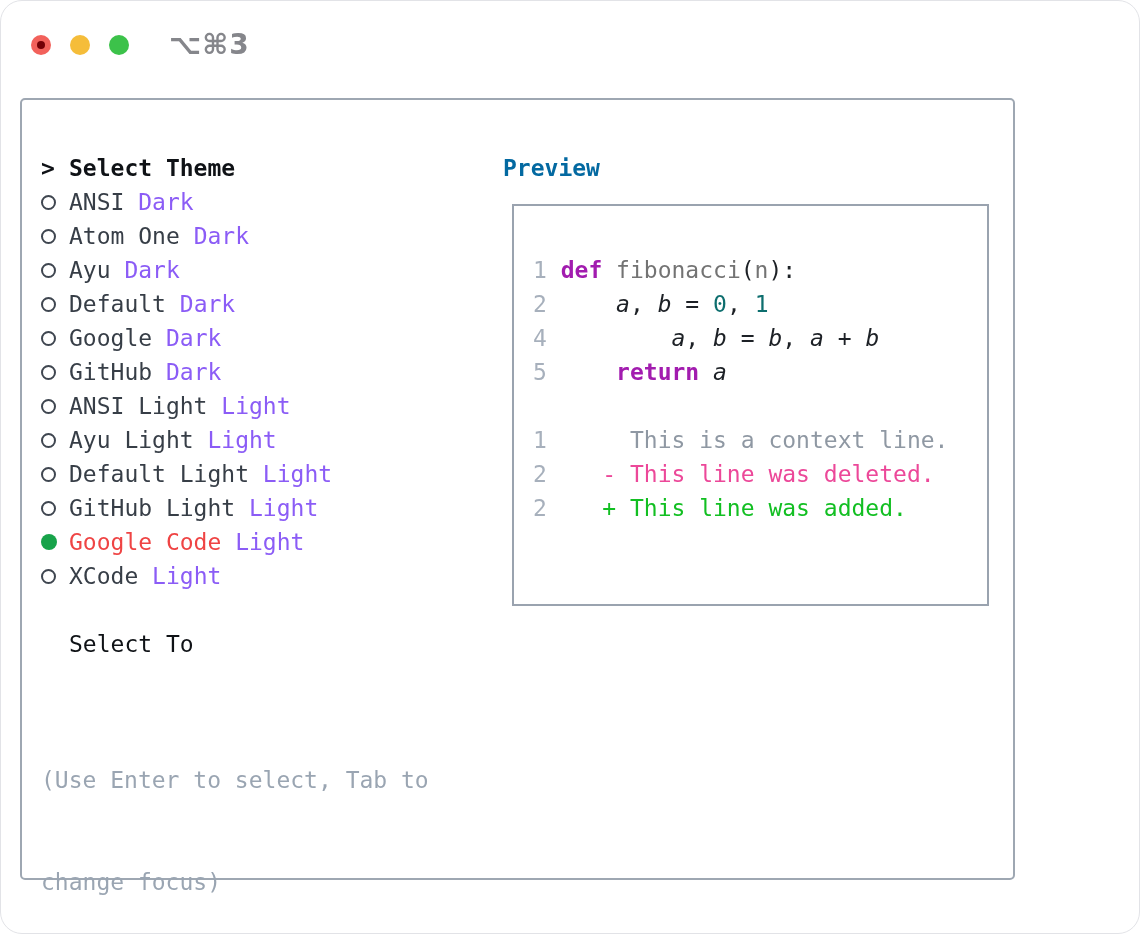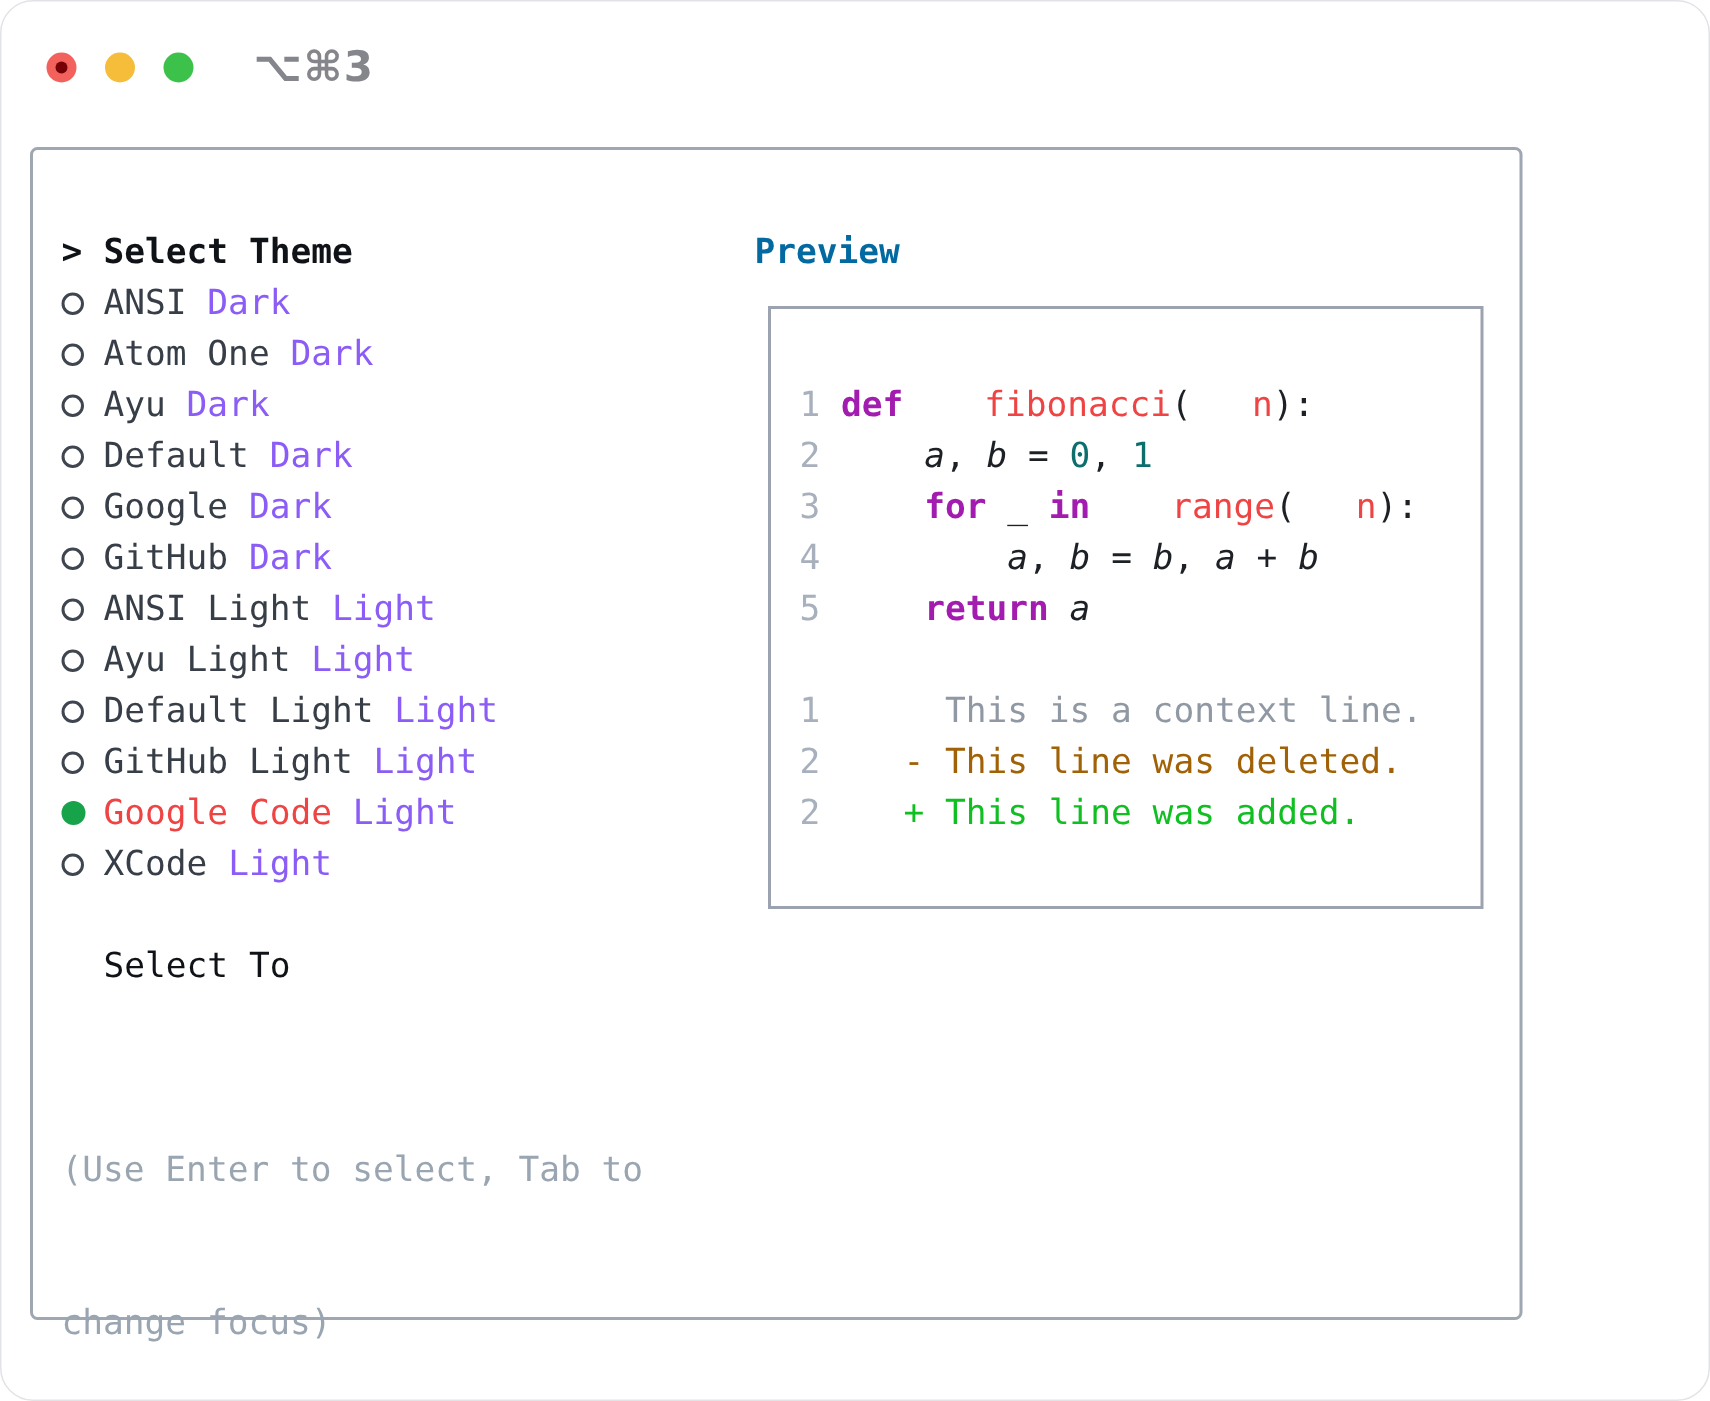--- a/index.html
+++ b/index.html
@@ -42,26 +42,26 @@
 
   
   .preview-area { position:absolute; left:481px; top:51px; }
   .preview-title { height:34px; line-height:34px; font-size:23px; font-weight:bold;
                    color:#0369a1; }
   .preview-box { margin-top:19px; margin-left:9px; width:477px; height:402px;
                  border:2px solid #9aa3af; background:#fff; padding:47px 0 0 19px; }
   .code-line { height:34px; line-height:34px; font-size:23px; white-space:pre; }
   .c-ln  { color:#a7b0bc; }
   .c-kw  { color:#a21caf;font-weight:bold; }
-  .c-fn  { color:#ef4444;margin-left:40px; }
+  .c-fn  { color:#737373; }
   .c-num { color:#0d6e6e; }
   .c-var { color:#1d2126; font-style:italic; }
   .c-def { color:#1d2126; }
   .c-ctx { color:#8f98a3; }
-  .c-del { color:#a16207; }
+  .c-del { color:#ec4899; }
   .c-add { color:#12bf22; }
 </style>
 </head>
 <body>
 
 <div class="window">
 
   <div class="titlebar">
     <span class="light red">
         <span class="dot"></span>
@@ -145,21 +145,20 @@
         <div>change focus)</div>
       </div>
     </div>
 
     <div class="preview-area">
       <div class="preview-title">Preview</div>
       <div class="preview-box">
         <div id="code-lines">
             <div class="code-line"><span class="c-ln">1 </span><span class="c-kw">def</span><span class="c-def"> </span><span class="c-fn">fibonacci</span><span class="c-def">(</span><span class="c-fn">n</span><span class="c-def">):</span></div>
             <div class="code-line"><span class="c-ln">2 </span><span class="c-def">    </span><span class="c-var">a</span><span class="c-def">, </span><span class="c-var">b</span><span class="c-def"> = </span><span class="c-num">0</span><span class="c-def">, </span><span class="c-num">1</span></div>
-            <div class="code-line"><span class="c-ln">3 </span><span class="c-def">    </span><span class="c-kw">for</span><span class="c-def"> _ </span><span class="c-kw">in</span><span class="c-def"> </span><span class="c-fn">range</span><span class="c-def">(</span><span class="c-fn">n</span><span class="c-def">):</span></div>
             <div class="code-line"><span class="c-ln">4 </span><span class="c-def">        </span><span class="c-var">a</span><span class="c-def">, </span><span class="c-var">b</span><span class="c-def"> = </span><span class="c-var">b</span><span class="c-def">, </span><span class="c-var">a</span><span class="c-def"> + </span><span class="c-var">b</span></div>
             <div class="code-line"><span class="c-ln">5 </span><span class="c-def">    </span><span class="c-kw">return</span><span class="c-def"> </span><span class="c-var">a</span></div>
             <div class="code-line"></div>
             <div class="code-line"><span class="c-ln">1</span><span class="c-ctx">      This is a context line.</span></div>
             <div class="code-line"><span class="c-ln">2</span><span class="c-def">    </span><span class="c-del">- This line was deleted.</span></div>
             <div class="code-line"><span class="c-ln">2</span><span class="c-def">    </span><span class="c-add">+ This line was added.</span></div>
           </div>
       </div>
     </div>
 

